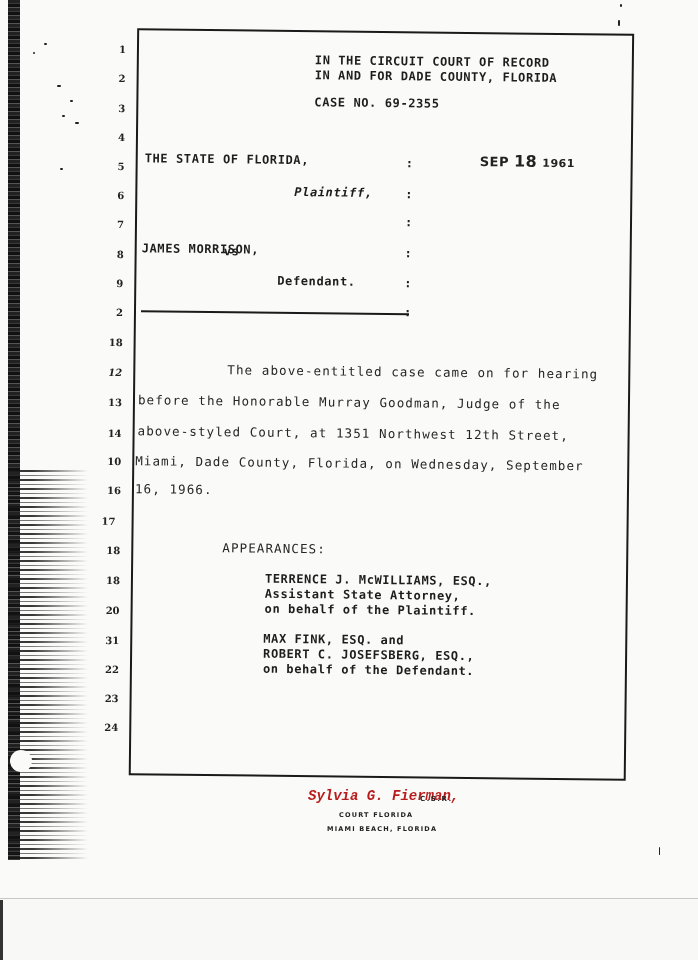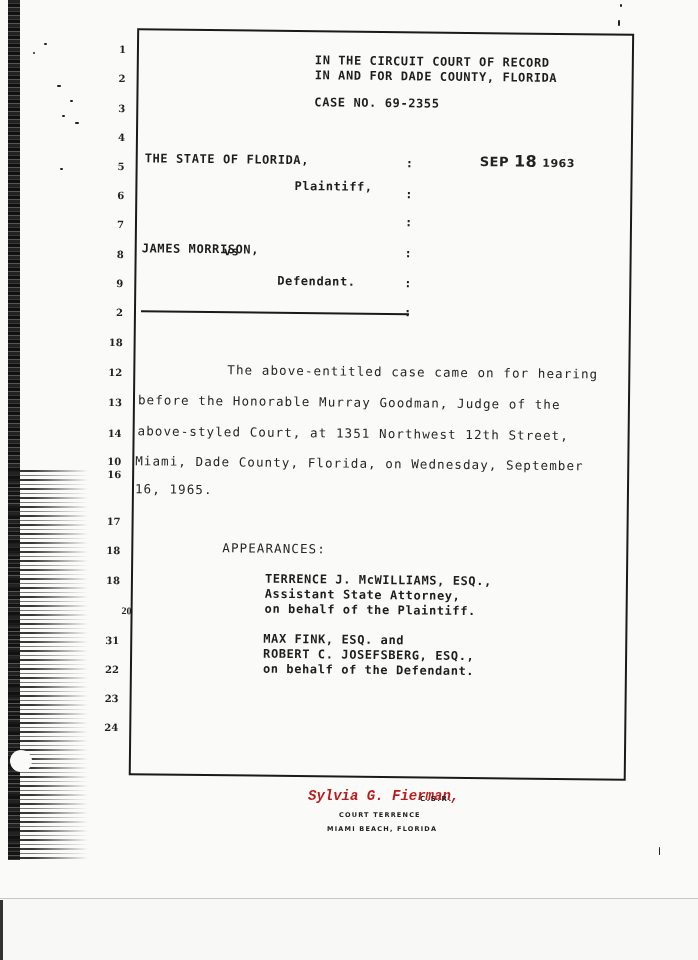--- a/index.html
+++ b/index.html
@@ -108,71 +108,71 @@
   <div class="ln" style="left:98px;top:76px;">2</div>
   <div class="ln" style="left:98px;top:106px;">3</div>
   <div class="ln" style="left:98px;top:135px;">4</div>
   <div class="ln" style="left:98px;top:164px;">5</div>
   <div class="ln" style="left:98px;top:193px;">6</div>
   <div class="ln" style="left:98px;top:222px;">7</div>
   <div class="ln" style="left:98px;top:252px;">8</div>
   <div class="ln" style="left:98px;top:281px;">9</div>
   <div class="ln" style="left:98px;top:310px;">2</div>
   <div class="ln" style="left:98px;top:340px;">18</div>
-  <div class="ln" style="left:98px;top:370px;">12</div>
+  <div class="ln" style="left:98px;top:370px;font-style:italic;">12</div>
   <div class="ln" style="left:98px;top:400px;">13</div>
   <div class="ln" style="left:98px;top:431px;">14</div>
   <div class="ln" style="left:98px;top:459px;">10</div>
-  <div class="ln" style="left:98px;top:472px;">16</div>
-  <div class="ln" style="left:98px;top:519px;">17</div>
+  <div class="ln" style="left:98px;top:488px;">16</div>
+  <div class="ln" style="left:98px;top:519px;text-align:center;">17</div>
   <div class="ln" style="left:98px;top:548px;">18</div>
   <div class="ln" style="left:98px;top:578px;">18</div>
-  <div class="ln" style="left:110px;top:608px;font-family:Liberation Serif, serif;">20</div>
+  <div class="ln" style="left:98px;top:608px;">20</div>
   <div class="ln" style="left:98px;top:638px;">31</div>
   <div class="ln" style="left:98px;top:667px;">22</div>
   <div class="ln" style="left:98px;top:696px;">23</div>
   <div class="ln" style="left:98px;top:725px;">24</div>
 
   <div class="frame"></div>
 
   <div class="t" style="left:311px;top:54px;">IN THE CIRCUIT COURT OF RECORD</div>
   <div class="t" style="left:311px;top:69px;">IN AND FOR DADE COUNTY, FLORIDA</div>
   <div class="t" style="left:311px;top:96px;">CASE NO. 69-2355</div>
 
   <div class="stamp">
     <span>SEP</span>
     <span class="big">18</span>
-    <span class="sm">1963</span>
+    <span class="sm">1961</span>
   </div>
 
   <div class="t" style="left:142px;top:154px;">THE STATE OF FLORIDA,</div>
-  <div class="t" style="left:292px;top:180px;">Plaintiff,</div>
+  <div class="t" style="left:292px;top:186px;font-style:italic;">Plaintiff,</div>
   <div class="t" style="left:222px;top:214px;margin-top:32px;">vs</div>
   <div class="t" style="left:140px;top:244px;">JAMES MORRISON,</div>
   <div class="t" style="left:276px;top:275px;">Defendant.</div>
 
   <div class="colon" style="left:403px;top:156px;">:</div>
   <div class="colon" style="left:403px;top:187px;">:</div>
   <div class="colon" style="left:403px;top:215px;">:</div>
   <div class="colon" style="left:403px;top:246px;">:</div>
   <div class="colon" style="left:403px;top:276px;">:</div>
   <div class="colon" style="left:403px;top:305px;">:</div>
   <div class="rule"></div>
 
   <div class="t body-t" style="left:227px;top:364px;">The above-entitled case came on for hearing</div>
   <div class="t body-t" style="left:138px;top:395px;">before the Honorable Murray Goodman, Judge of the</div>
   <div class="t body-t" style="left:138px;top:426px;">above-styled Court, at 1351 Northwest 12th Street,</div>
   <div class="t body-t" style="left:136px;top:456px;">Miami, Dade County, Florida, on Wednesday, September</div>
-  <div class="t body-t" style="left:136px;top:484px;">16, 1965.</div>
+  <div class="t body-t" style="left:136px;top:484px;">16, 1966.</div>
 
   <div class="t body-t" style="left:224px;top:542px;">APPEARANCES:</div>
   <div class="t" style="left:267px;top:573px;">TERRENCE J. McWILLIAMS, ESQ.,</div>
   <div class="t" style="left:267px;top:588px;">Assistant State Attorney,</div>
   <div class="t" style="left:267px;top:603px;">on behalf of the Plaintiff.</div>
   <div class="t" style="left:266px;top:633px;">MAX FINK, ESQ. and</div>
   <div class="t" style="left:266px;top:648px;">ROBERT C. JOSEFSBERG, ESQ.,</div>
   <div class="t" style="left:266px;top:663px;">on behalf of the Defendant.</div>
 </div>
 
 <div class="sig-name">Sylvia G. Fierman,</div>
 <div class="sig-csr">C.S.R.</div>
-<div class="sig-line2">COURT TERRENCE</div>
+<div class="sig-line2">COURT FLORIDA</div>
 <div class="sig-line3">MIAMI BEACH, FLORIDA</div>
 
 </body></html>

